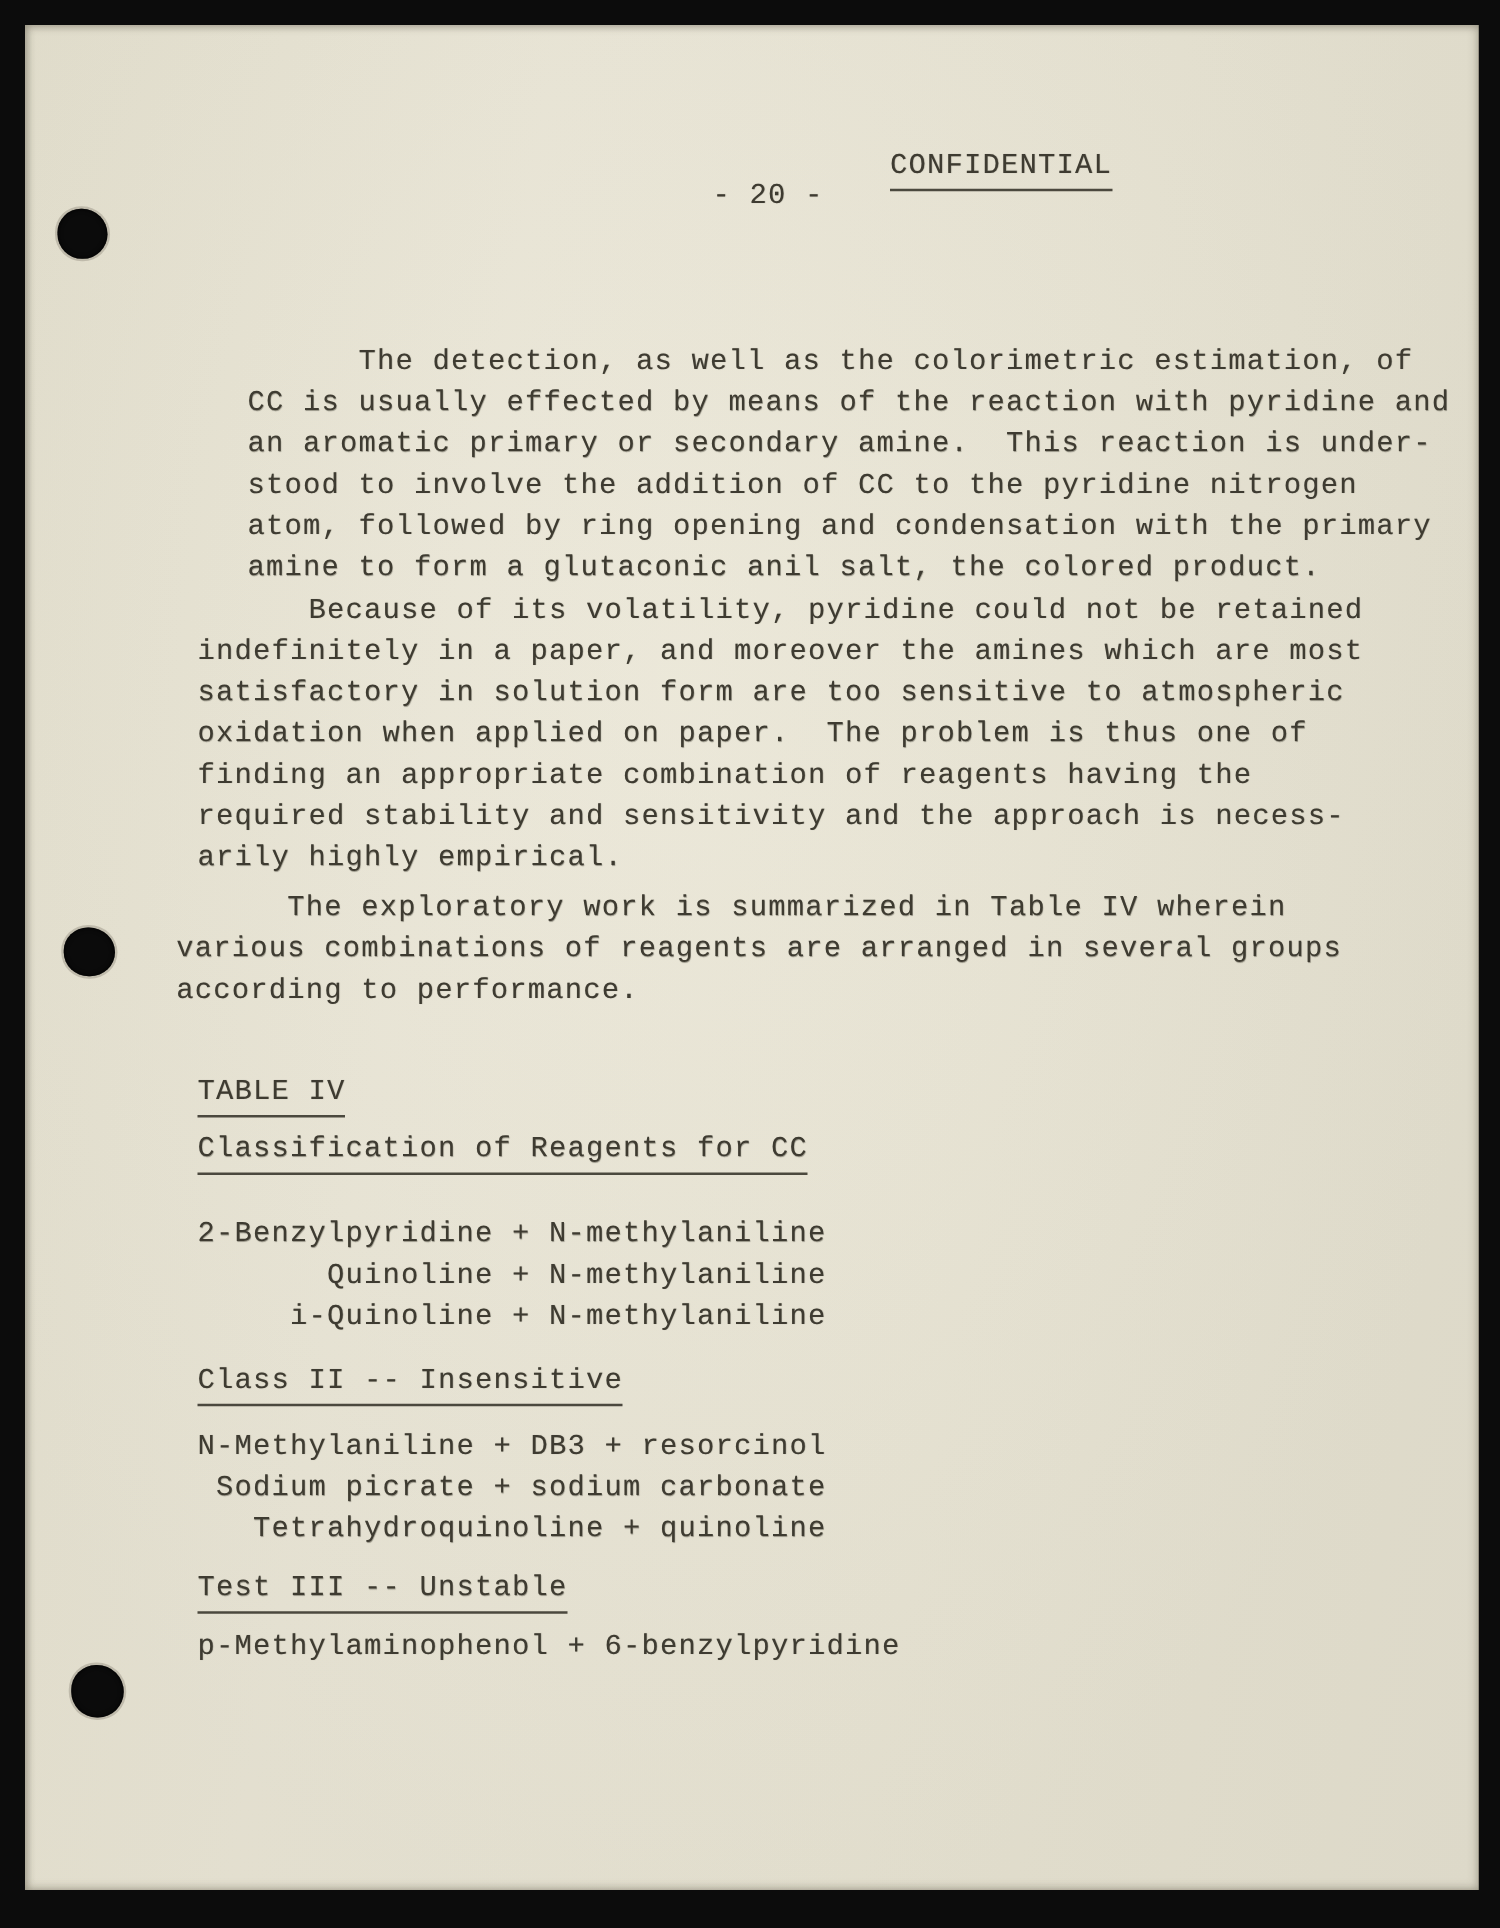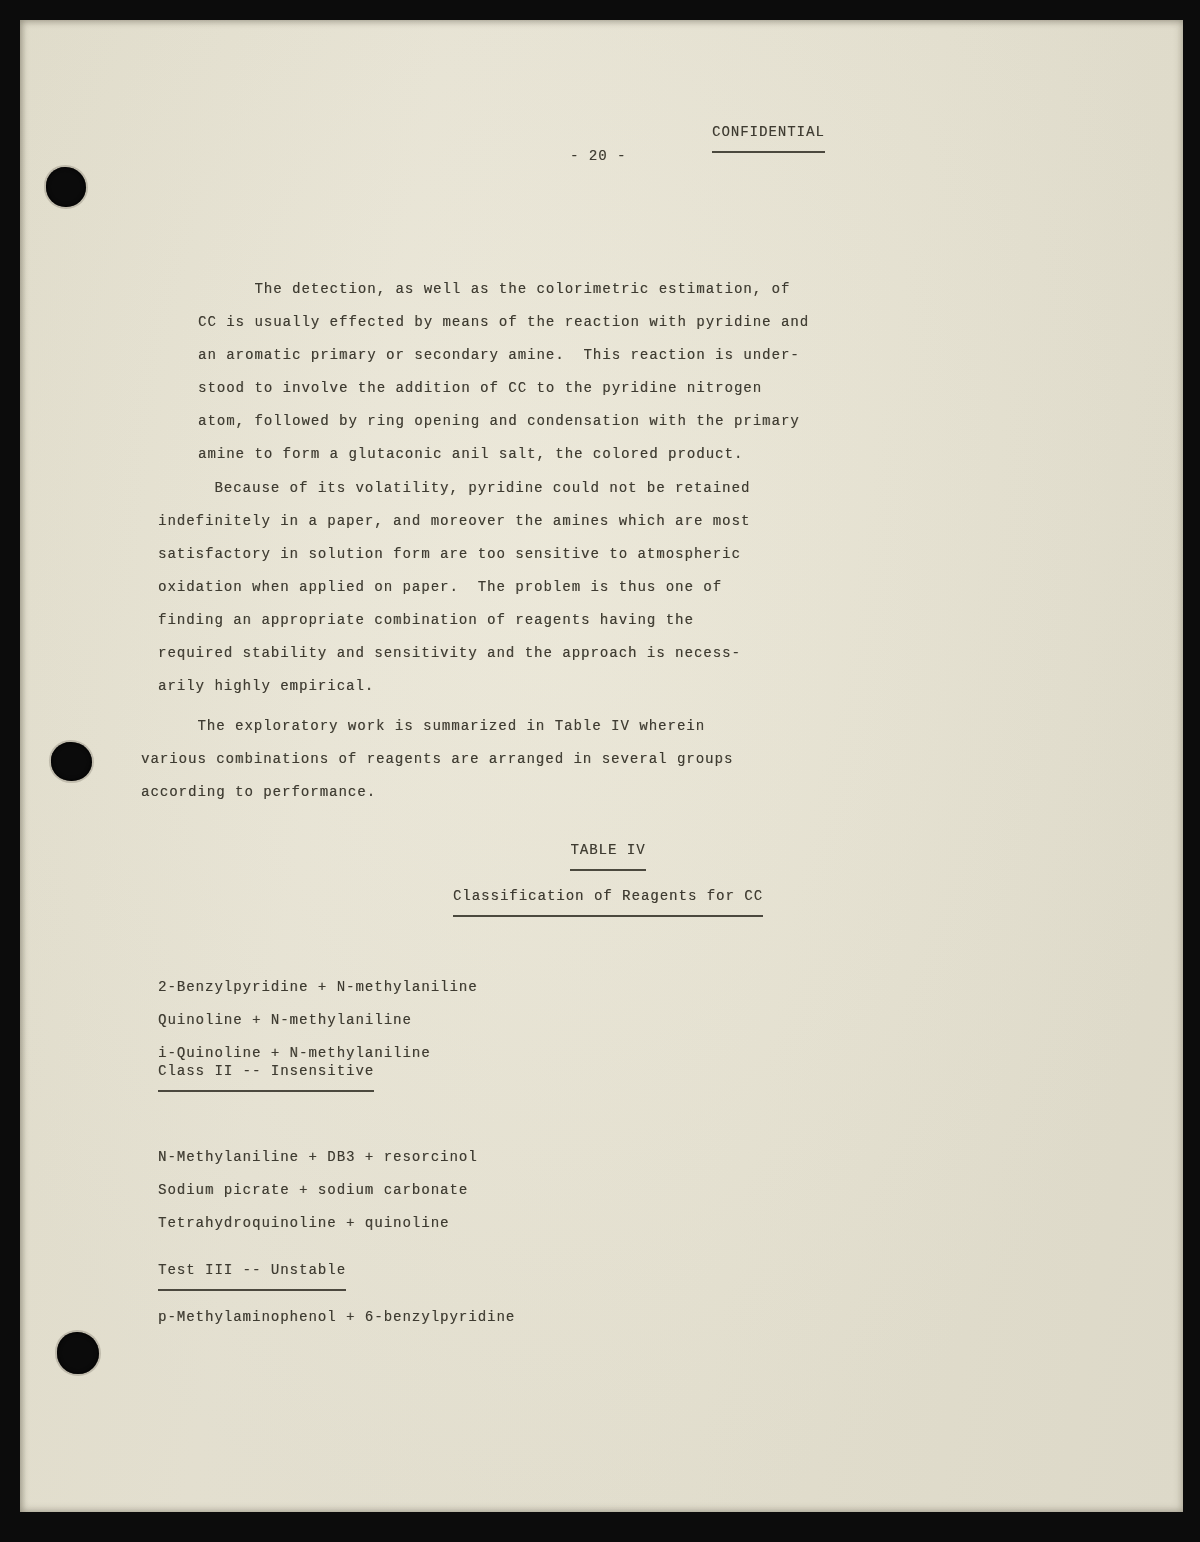--- a/index.html
+++ b/index.html
@@ -33,37 +33,37 @@
   }
   .hole {
     position: absolute;
     background: #0b0b0b;
     border-radius: 48% 52% 50% 50%;
     box-shadow: 0 0 0 2px rgba(90,85,70,0.25), inset 0 0 4px #000;
   }
   .txt {
     position: absolute;
     color: #3e3b31;
-    font-size: 14px;
+    font-size: 23px;
     letter-spacing: 1px;
     line-height: 33px;
     white-space: pre;
     text-shadow: 0.4px 0.4px 0.6px rgba(62,59,49,0.45);
   }
   .underline {
     display: inline-block;
     border-bottom: 2px solid rgba(58,55,45,0.9);
     padding-bottom: 2px;
   }
   .center-block {
-    text-align: center;
     width: 900px;
     left: 138px;
+    margin-top: 23px;
   }
-  .items { white-space: pre; }
+  .items { white-space: pre; text-align: right; }
 </style>
 </head>
 <body>
 
 <div class="scan-bg">
   <div class="paper">
 
     <div class="hole" style="left:26px; top:147px; width:40px; height:40px;"></div>
     <div class="hole" style="left:31px; top:722px; width:41px; height:39px;"></div>
     <div class="hole" style="left:37px; top:1312px; width:42px; height:42px;"></div>
@@ -93,21 +93,21 @@
 according to performance.</div>
 
     <div class="txt center-block" style="top:814px;"><span class="underline">TABLE IV</span></div>
 
     <div class="txt center-block" style="top:860px;"><span class="underline">Classification of Reagents for CC</span></div>
 
     <div class="txt items" style="left:138px; top:951px;">2-Benzylpyridine + N-methylaniline
 Quinoline + N-methylaniline
 i-Quinoline + N-methylaniline</div>
 
-    <div class="txt" style="left:138px; top:1035px;text-decoration:underline;"><span class="underline">Class II -- Insensitive</span></div>
+    <div class="txt" style="left:138px; top:1068px;text-decoration:underline;"><span class="underline">Class II -- Insensitive</span></div>
     <div class="txt items" style="left:138px; top:1121px;">N-Methylaniline + DB3 + resorcinol
 Sodium picrate + sodium carbonate
 Tetrahydroquinoline + quinoline</div>
 
     <div class="txt" style="left:138px; top:1234px;"><span class="underline">Test III -- Unstable</span></div>
     <div class="txt items" style="left:138px; top:1281px;">p-Methylaminophenol + 6-benzylpyridine</div>
 
   </div>
 </div>
 

